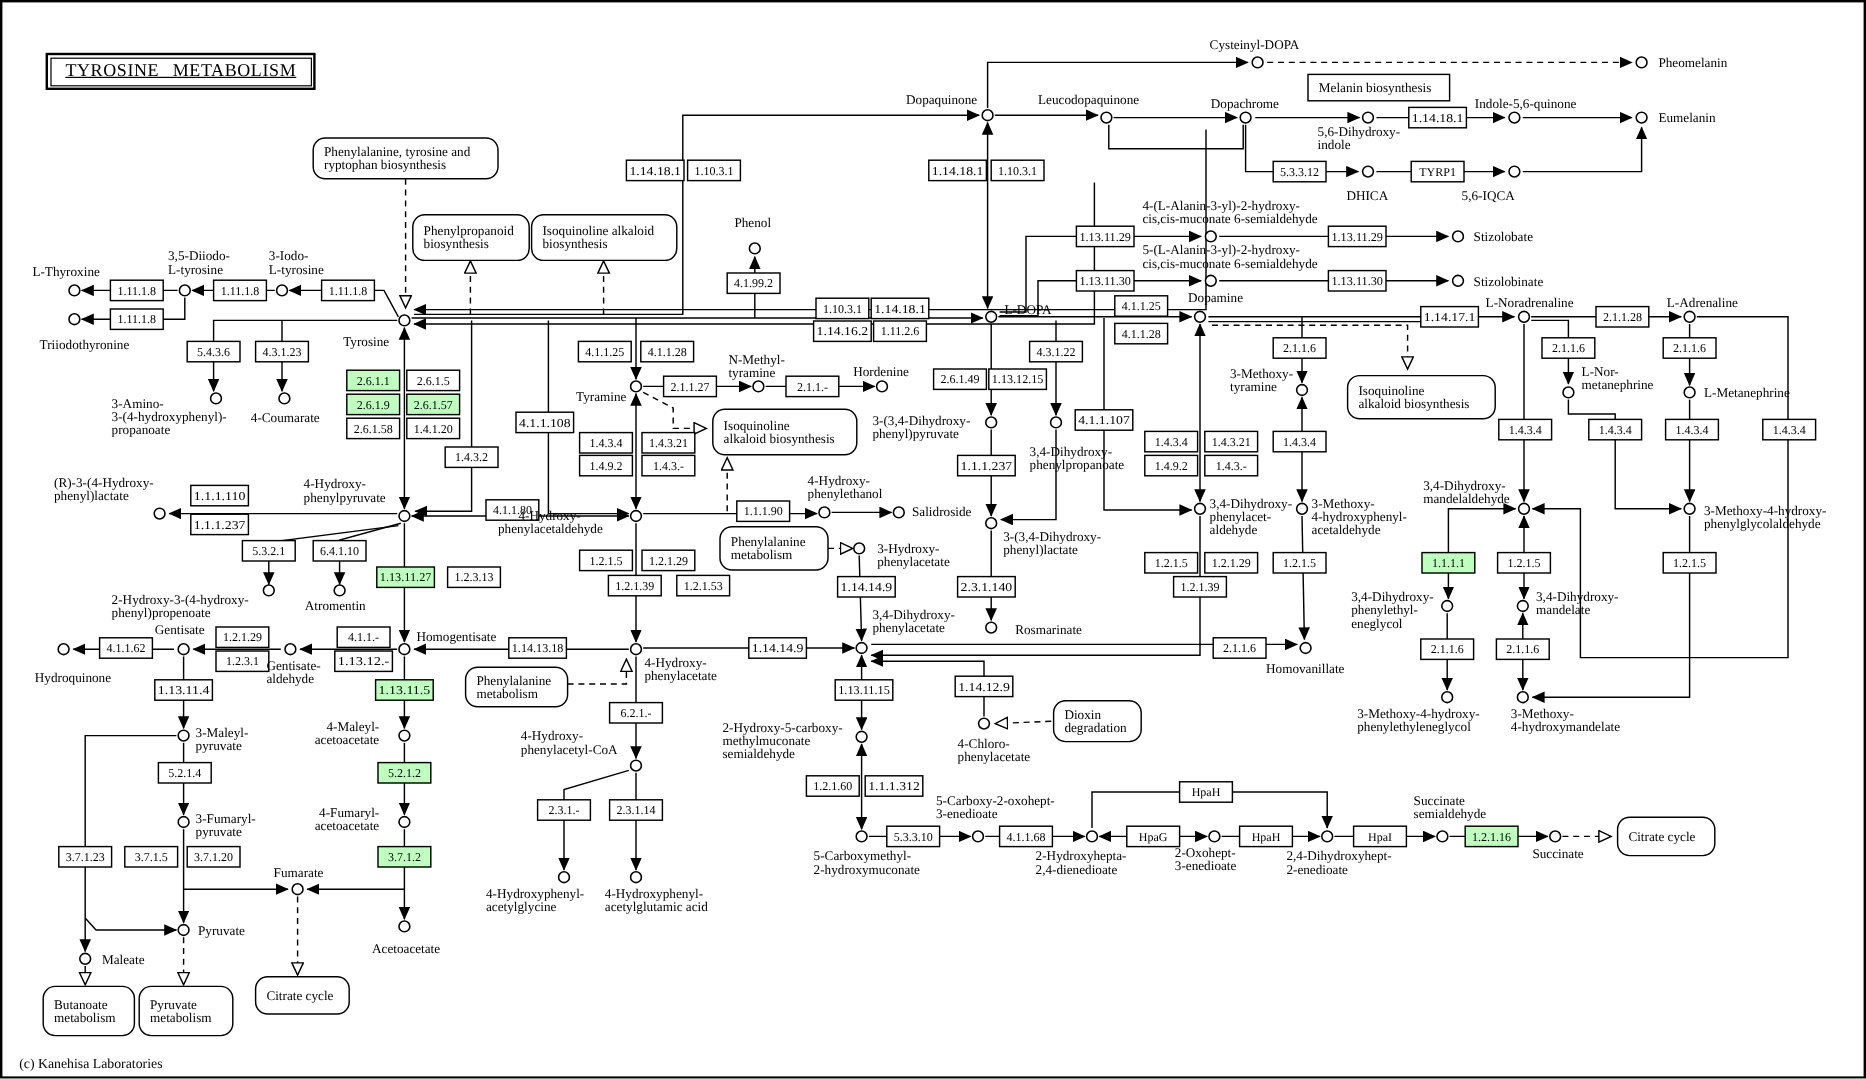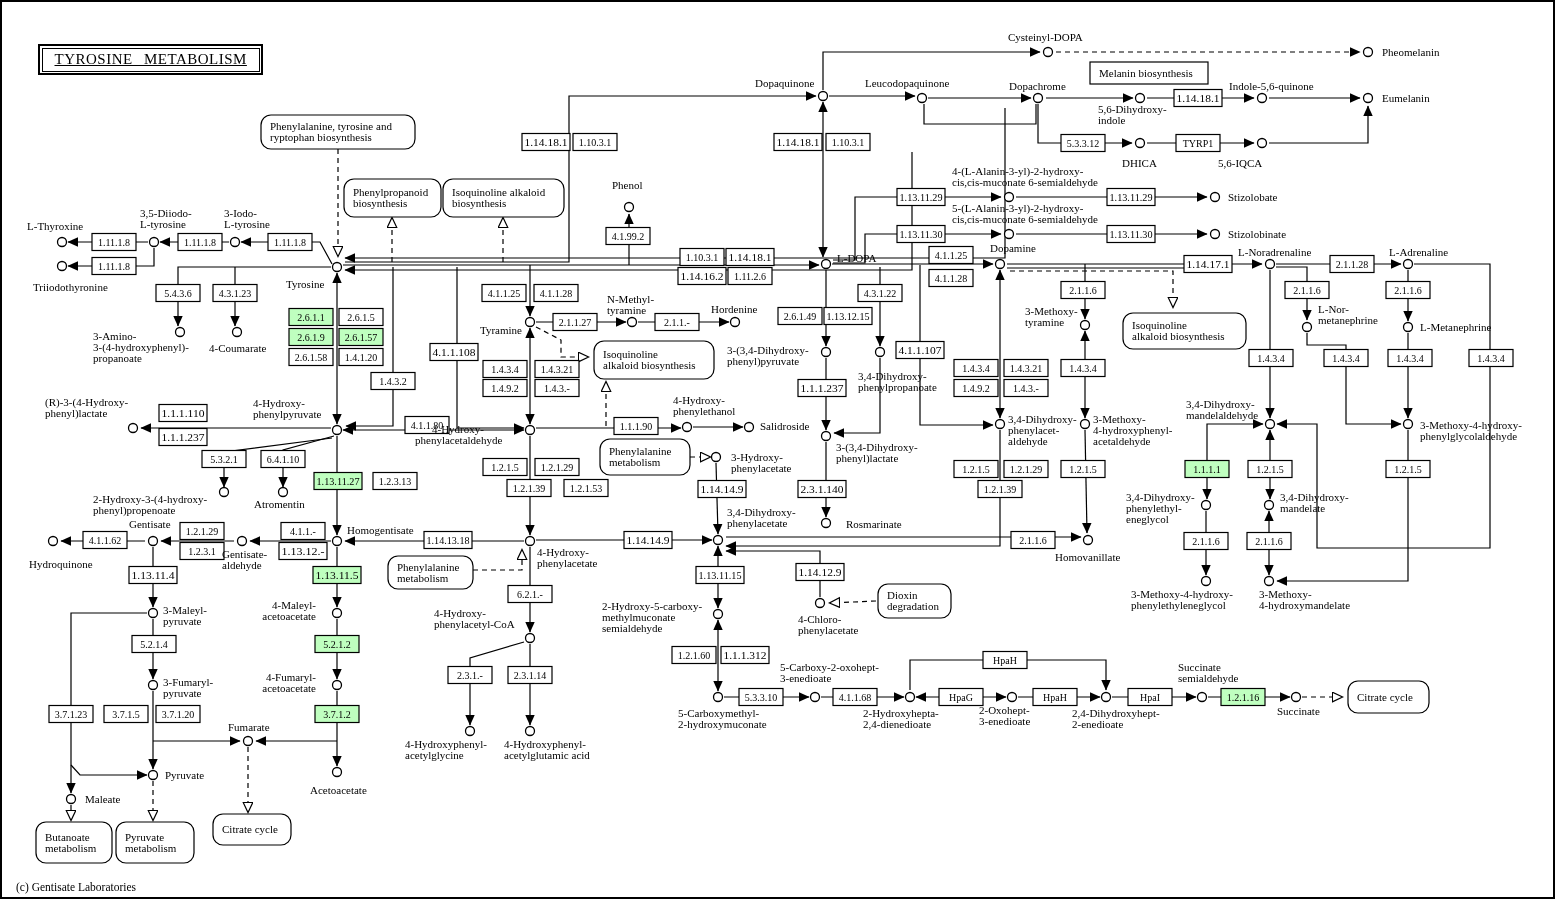--- a/index.html
+++ b/index.html
@@ -822,15 +822,15 @@
         <text x="1280" y="501" class="lbl" text-anchor="start"><tspan x="1280" dy="0">3,4-Dihydroxy-</tspan><tspan x="1280" dy="11">mandelate</tspan></text>
         <text x="1131" y="598" class="lbl" text-anchor="start"><tspan x="1131" dy="0">3-Methoxy-4-hydroxy-</tspan><tspan x="1131" dy="11">phenylethyleneglycol</tspan></text>
         <text x="1259" y="598" class="lbl" text-anchor="start"><tspan x="1259" dy="0">3-Methoxy-</tspan><tspan x="1259" dy="11">4-hydroxymandelate</tspan></text>
       </g>
   </svg>
 
   <div id="title-box">
     <div id="title-inner">TYROSINE METABOLISM</div>
   </div>
   <div class="footer" id="footer-1">00350 5/22/25</div>
-  <div class="footer" id="footer-2">(c) Gentisate Laboratories</div>
+  <div class="footer" id="footer-2">(c) Kanehisa Laboratories</div>
   <div id="frame"></div>
 </div>
 
 </body></html>

